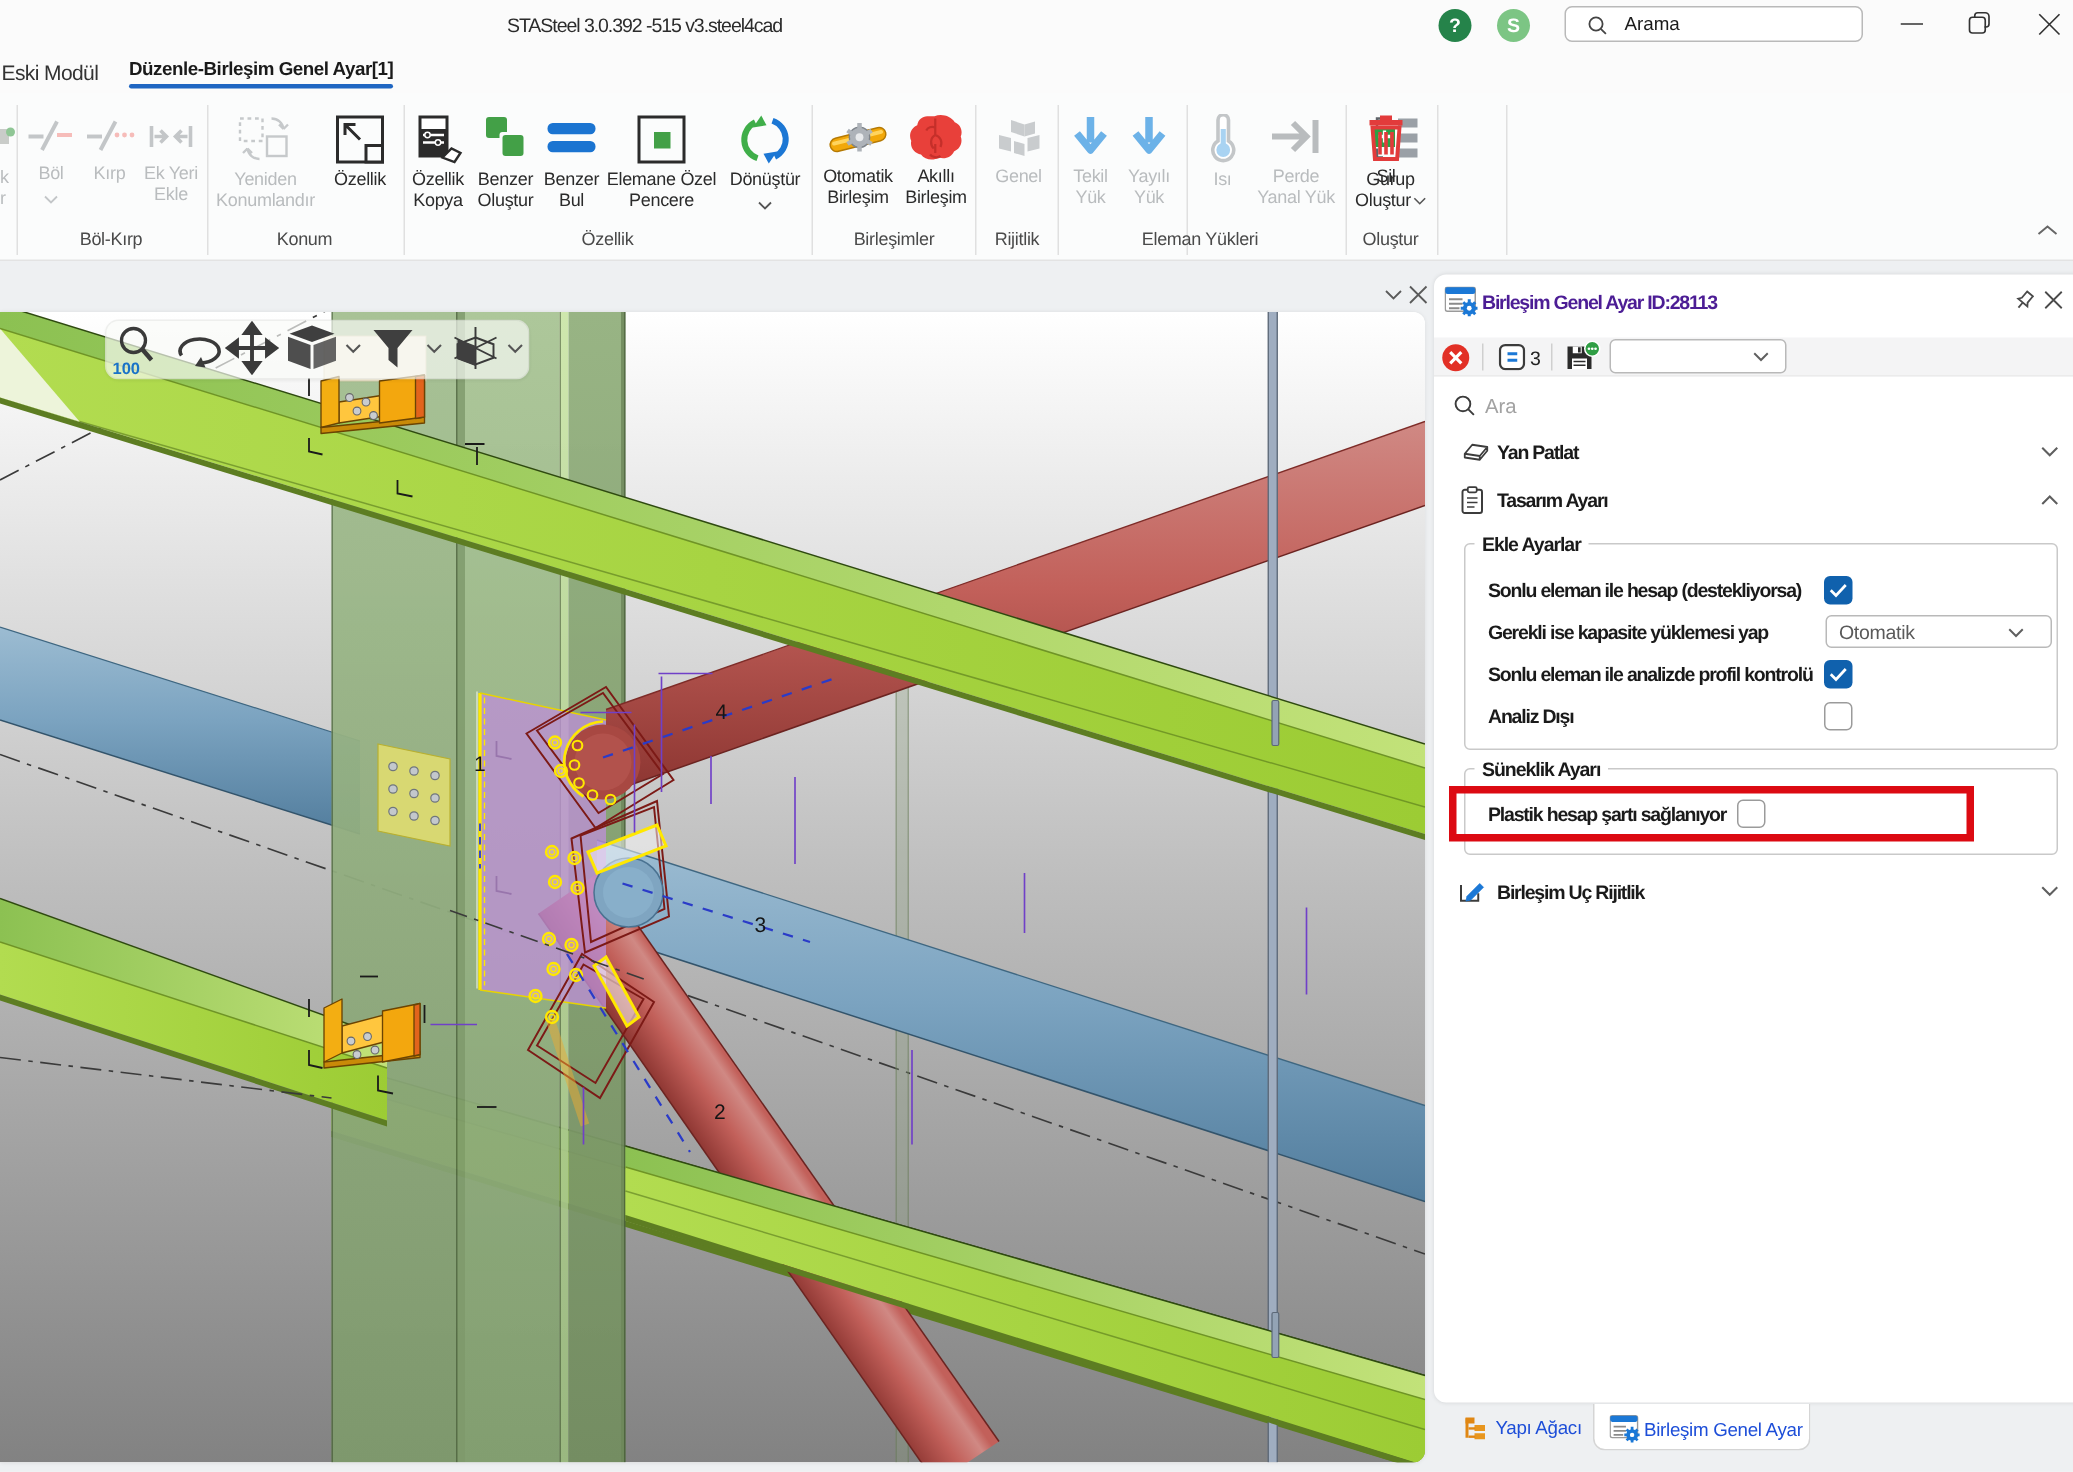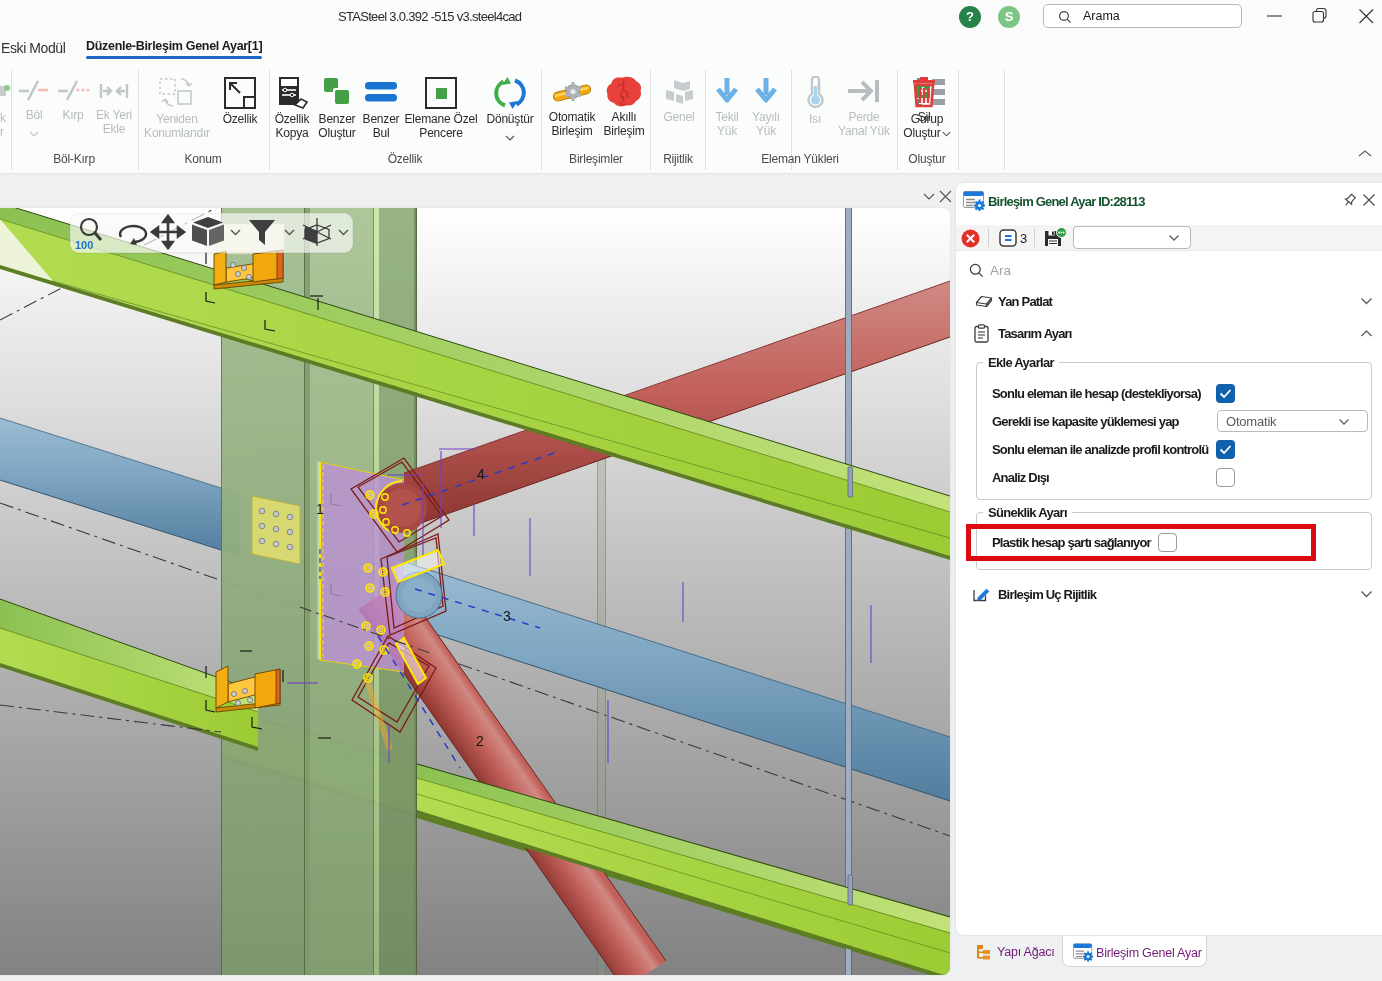--- a/index.html
+++ b/index.html
@@ -35,21 +35,21 @@
   .chev { stroke:#5f5f5f; stroke-width:1.4; fill:none; }
   .cbx { position:absolute; width:19px; height:19px; border-radius:4px; }
   .cbx.on { background:#1061ad; }
   .cbx.off { background:#fff; border:1px solid #9b9b9b; }
   .fset { position:absolute; border:1px solid #c9c9c9; border-radius:4px; }
   .fleg { position:absolute; background:#fff; padding:0 5px; font-weight:bold; letter-spacing:-0.7px; color:#1a1a1a; font-size:13px; }
   .combo { position:absolute; background:#fff; border:1px solid #b9b9b9; border-radius:4px; }
   
   #btabs { position:absolute; left:956px; top:760px; width:426px; height:46px; }
   #btab-active { position:absolute; left:106px; top:1px; width:145px; height:31px; background:#fff; border:1px solid #d5d5d5; border-top:none; border-radius:0 0 8px 8px; }
-  .btab-lab { font-size:12.5px; color:#701a75; letter-spacing:-0.2px; }
+  .btab-lab { font-size:12.5px; color:#1d4ed8; letter-spacing:-0.2px; }
 </style>
 </head>
 <body>
 
 <div id="titlebar">
   <span id="title-text">STASteel 3.0.392 -515 v3.steel4cad</span>
   <div class="tcircle" style="left:959px; background:#25834a;">?</div>
   <div class="tcircle" style="left:998px; background:#7cc584;">S</div>
   <div id="searchbox">
     <svg class="abs" style="left:14px;top:5px" width="14" height="14" viewBox="0 0 14 14">
@@ -660,21 +660,21 @@
           <circle cx="16.5" cy="14.5" r="4.2"></circle>
           <g stroke="#1b78d6" stroke-width="2">
             <line x1="16.5" y1="8.5" x2="16.5" y2="20"></line>
             <line x1="10.8" y1="14.5" x2="22" y2="14.5"></line>
             <line x1="12.5" y1="10.5" x2="20.5" y2="18.5"></line>
             <line x1="20.5" y1="10.5" x2="12.5" y2="18.5"></line>
           </g>
           <circle cx="16.5" cy="14.5" r="1.6" fill="#fff"></circle>
         </g>
     </svg>
-    <span class="p-abs semib" style="left:32px;top:11px;color:#14532d">Birleşim Genel Ayar ID:28113</span>
+    <span class="p-abs semib" style="left:32px;top:11px;color:#4c1d95">Birleşim Genel Ayar ID:28113</span>
     <svg class="p-abs" style="left:386px;top:10px" width="15" height="15" viewBox="0 0 15 15">
         <g transform="rotate(40 7.5 7.5)" fill="none" stroke="#4a4a4a" stroke-width="1.2">
           <path d="M5 1.5 h5 v5.5 l1.5 2 h-8 l1.5 -2 z"></path>
           <line x1="7.5" y1="9" x2="7.5" y2="13.5"></line>
         </g>
       </svg>
     <svg class="p-abs" style="left:406px;top:10px" width="14" height="14" viewBox="0 0 14 14">
         <path d="M1.5 1.5 L12.5 12.5 M12.5 1.5 L1.5 12.5" stroke="#4a4a4a" stroke-width="1.2"></path>
       </svg>
 

